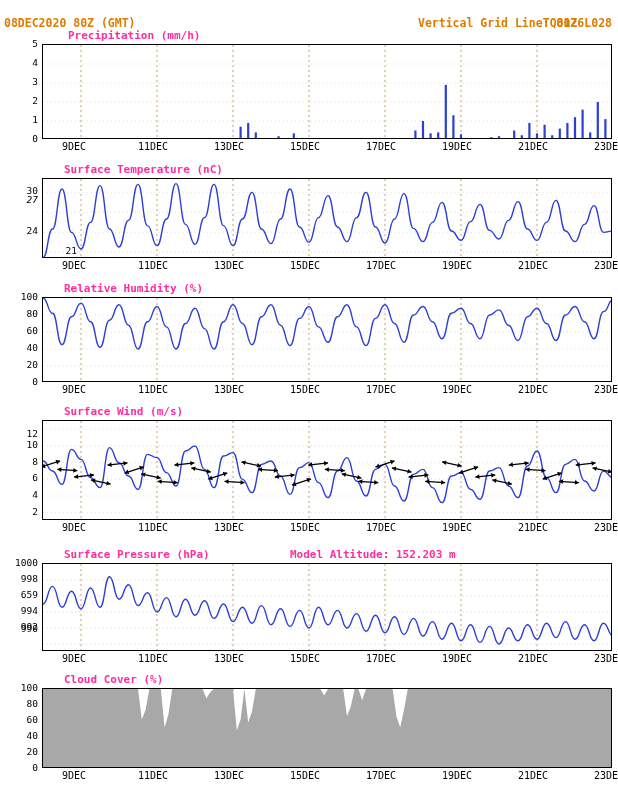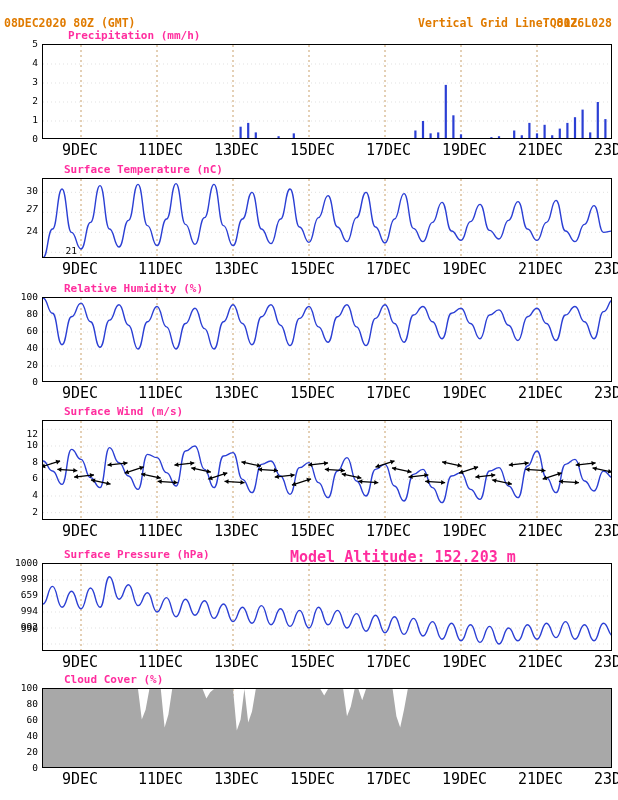--- a/index.html
+++ b/index.html
@@ -7,24 +7,24 @@
   #page{position:relative;width:618px;height:800px;overflow:hidden;}
 
   .hdr{position:absolute;font-size:11.5px;font-weight:bold;letter-spacing:0px;white-space:pre;}
   .hdr.orange{color:#e07b00;}
   .hdr.l1{left:4px;top:2px;}
   .hdr.l2{left:4px;top:16px;}
   .hdr.r1{right:6px;top:16px;padding-left:12px;}
   .hdr.vg{left:418px;top:16px;}
   .plotbox{position:absolute;border:1px solid #000;box-sizing:border-box;background:#fff;overflow:hidden;}
   .title{position:absolute;font-size:11px;font-weight:bold;color:#ff2d9e;white-space:pre;}
-  .subtitle{position:absolute;font-size:15px;font-weight:bold;color:#ff2d9e;white-space:pre;}
+  .subtitle{position:absolute;font-size:11px;font-weight:bold;color:#ff2d9e;white-space:pre;}
 
   .ytick{position:absolute;font-size:9.5px;text-align:right;white-space:pre;}
-  .xtick{position:absolute;font-size:15px;white-space:pre;}
+  .xtick{position:absolute;font-size:10px;white-space:pre;}
 
   svg{display:block;}
   .vgrid{stroke:#c9a06a;stroke-width:1;stroke-dasharray:2 3;}
   .hgrid{stroke:#cccccc;stroke-width:0.6;stroke-dasharray:1 3;}
   .curve{fill:none;stroke:#2b3fd4;stroke-width:1.4;}
   .bar{fill:#2b3fd4;}
   .cloud{fill:#a8a8a8;stroke:none;}
   .arrow{stroke:#000;stroke-width:1.2;fill:none;}
   .arrowhead{fill:#000;}
 </style>
@@ -108,21 +108,21 @@
           <line x1="190" y1="0" x2="190" y2="80" class="vgrid"></line>
           <line x1="266" y1="0" x2="266" y2="80" class="vgrid"></line>
           <line x1="342" y1="0" x2="342" y2="80" class="vgrid"></line>
           <line x1="417.99999999999994" y1="0" x2="417.99999999999994" y2="80" class="vgrid"></line>
           <line x1="494" y1="0" x2="494" y2="80" class="vgrid"></line>
           <path d="M 0.00 78.67 C 4.75 78.67 4.75 50.00 9.50 50.00 C 14.25 50.00 14.25 10.00 19.00 10.00 C 23.75 10.00 23.75 53.33 28.50 53.33 C 33.25 53.33 33.25 70.00 38.00 70.00 C 42.75 70.00 42.75 43.33 47.50 43.33 C 52.25 43.33 52.25 6.67 57.00 6.67 C 61.75 6.67 61.75 50.00 66.50 50.00 C 71.25 50.00 71.25 68.00 76.00 68.00 C 80.75 68.00 80.75 41.33 85.50 41.33 C 90.25 41.33 90.25 5.33 95.00 5.33 C 99.75 5.33 99.75 46.67 104.50 46.67 C 109.25 46.67 109.25 66.67 114.00 66.67 C 118.75 66.67 118.75 40.00 123.50 40.00 C 128.25 40.00 128.25 4.67 133.00 4.67 C 137.75 4.67 137.75 45.33 142.50 45.33 C 147.25 45.33 147.25 65.33 152.00 65.33 C 156.75 65.33 156.75 38.67 161.50 38.67 C 166.25 38.67 166.25 5.33 171.00 5.33 C 175.75 5.33 175.75 46.67 180.50 46.67 C 185.25 46.67 185.25 66.67 190.00 66.67 C 194.75 66.67 194.75 40.00 199.50 40.00 C 204.25 40.00 204.25 13.33 209.00 13.33 C 213.75 13.33 213.75 50.00 218.50 50.00 C 223.25 50.00 223.25 64.67 228.00 64.67 C 232.75 64.67 232.75 40.00 237.50 40.00 C 242.25 40.00 242.25 10.00 247.00 10.00 C 251.75 10.00 251.75 48.00 256.50 48.00 C 261.25 48.00 261.25 63.33 266.00 63.33 C 270.75 63.33 270.75 38.67 275.50 38.67 C 280.25 38.67 280.25 16.67 285.00 16.67 C 289.75 16.67 289.75 48.00 294.50 48.00 C 299.25 48.00 299.25 62.67 304.00 62.67 C 308.75 62.67 308.75 38.67 313.50 38.67 C 318.25 38.67 318.25 13.33 323.00 13.33 C 327.75 13.33 327.75 48.00 332.50 48.00 C 337.25 48.00 337.25 64.00 342.00 64.00 C 346.75 64.00 346.75 40.00 351.50 40.00 C 356.25 40.00 356.25 14.67 361.00 14.67 C 365.75 14.67 365.75 49.33 370.50 49.33 C 375.25 49.33 375.25 62.67 380.00 62.67 C 384.75 62.67 384.75 43.33 389.50 43.33 C 394.25 43.33 394.25 23.33 399.00 23.33 C 403.75 23.33 403.75 52.00 408.50 52.00 C 413.25 52.00 413.25 61.33 418.00 61.33 C 422.75 61.33 422.75 42.67 427.50 42.67 C 432.25 42.67 432.25 25.33 437.00 25.33 C 441.75 25.33 441.75 51.33 446.50 51.33 C 451.25 51.33 451.25 60.00 456.00 60.00 C 460.75 60.00 460.75 41.33 465.50 41.33 C 470.25 41.33 470.25 22.67 475.00 22.67 C 479.75 22.67 479.75 50.00 484.50 50.00 C 489.25 50.00 489.25 61.33 494.00 61.33 C 498.75 61.33 498.75 43.33 503.50 43.33 C 508.25 43.33 508.25 21.33 513.00 21.33 C 517.75 21.33 517.75 52.00 522.50 52.00 C 527.25 52.00 527.25 62.67 532.00 62.67 C 536.75 62.67 536.75 45.33 541.50 45.33 C 546.25 45.33 546.25 26.67 551.00 26.67 C 555.75 26.67 555.75 53.33 560.50 53.33 C 565.25 53.33 565.25 52.00 570.00 52.00" class="curve"></path>
         </svg>
       </div>
       <div class="ytick" style="width: 38px; left: 0px; top: 245.333px; padding-left: 39px;">21</div>
       <div class="ytick" style="width: 38px; left: 0px; top: 225.333px;">24</div>
-      <div class="ytick" style="width: 38px; left: 0px; top: 203px; font-style: italic;">27</div>
+      <div class="ytick" style="width: 38px; left: 0px; top: 194px; font-style: italic;">27</div>
       <div class="ytick" style="width: 38px; left: 0px; top: 185.333px;">30</div>
       <div class="xtick" style="left: 62px; top: 260px;">9DEC</div>
       <div class="xtick" style="left: 138px; top: 260px;">11DEC</div>
       <div class="xtick" style="left: 214px; top: 260px;">13DEC</div>
       <div class="xtick" style="left: 290px; top: 260px;">15DEC</div>
       <div class="xtick" style="left: 366px; top: 260px;">17DEC</div>
       <div class="xtick" style="left: 442px; top: 260px;">19DEC</div>
       <div class="xtick" style="left: 518px; top: 260px;">21DEC</div>
       <div class="xtick" style="left: 594px; top: 260px;">23DEC</div>
       <div class="title" style="left: 64px; top: 282px;">Relative Humidity (%)</div>

